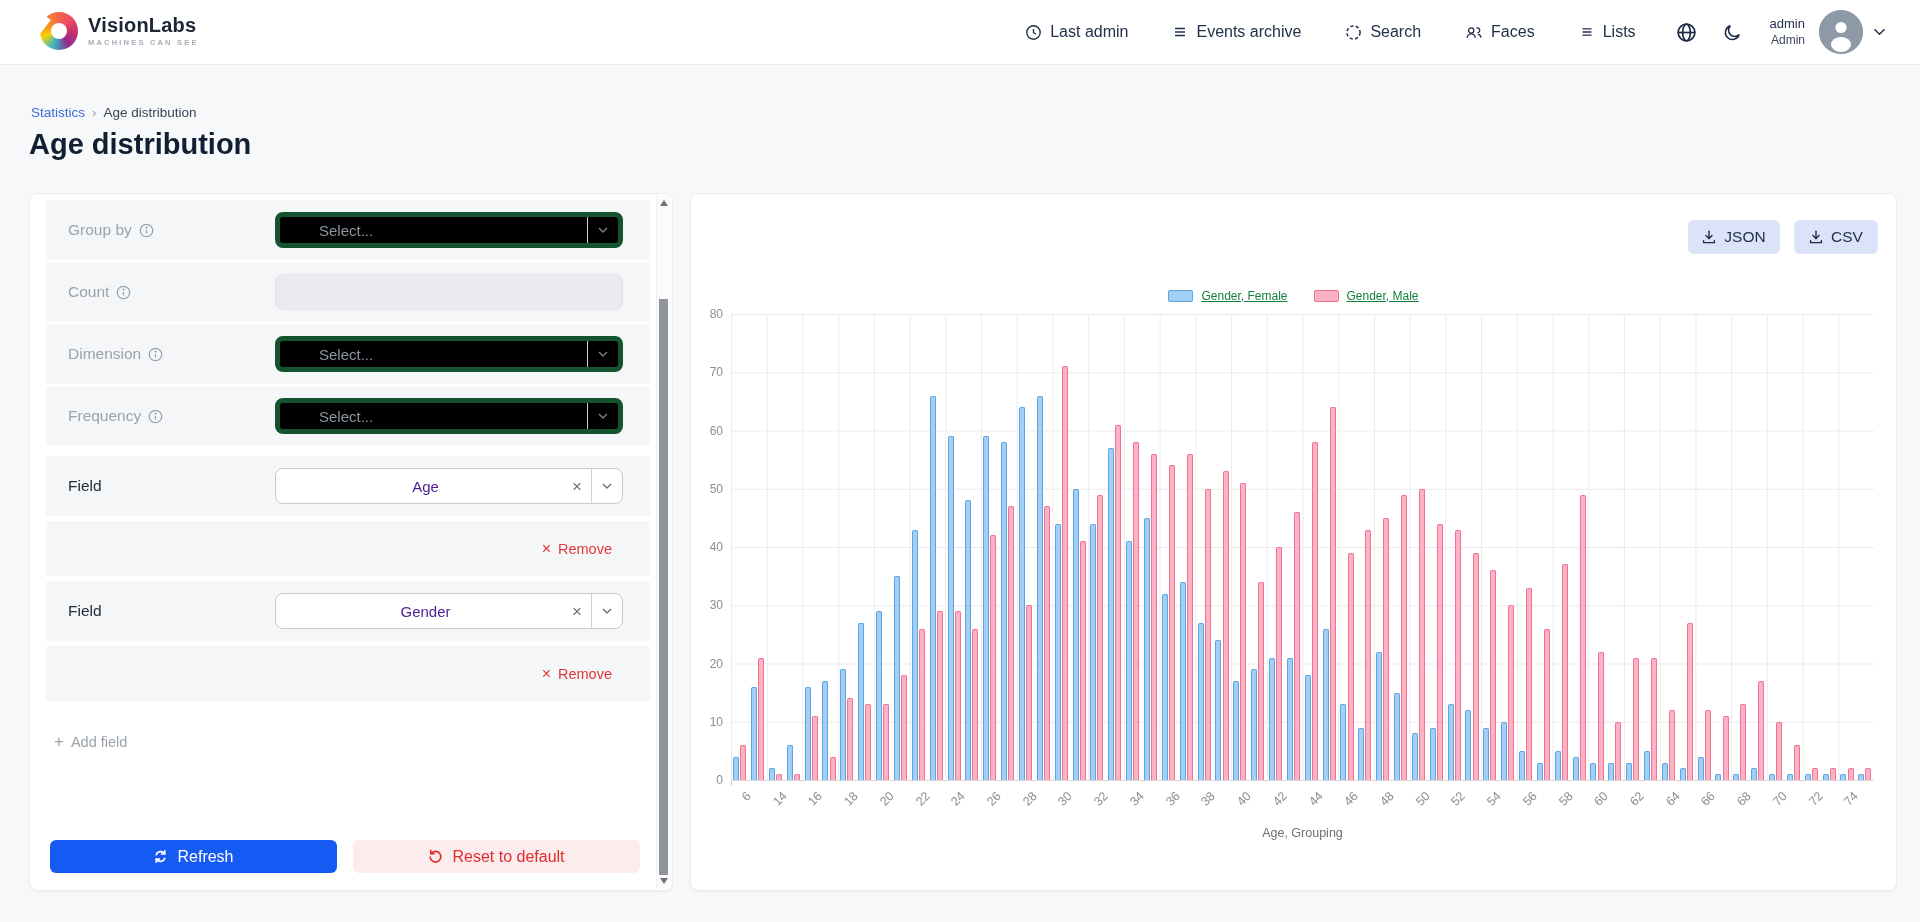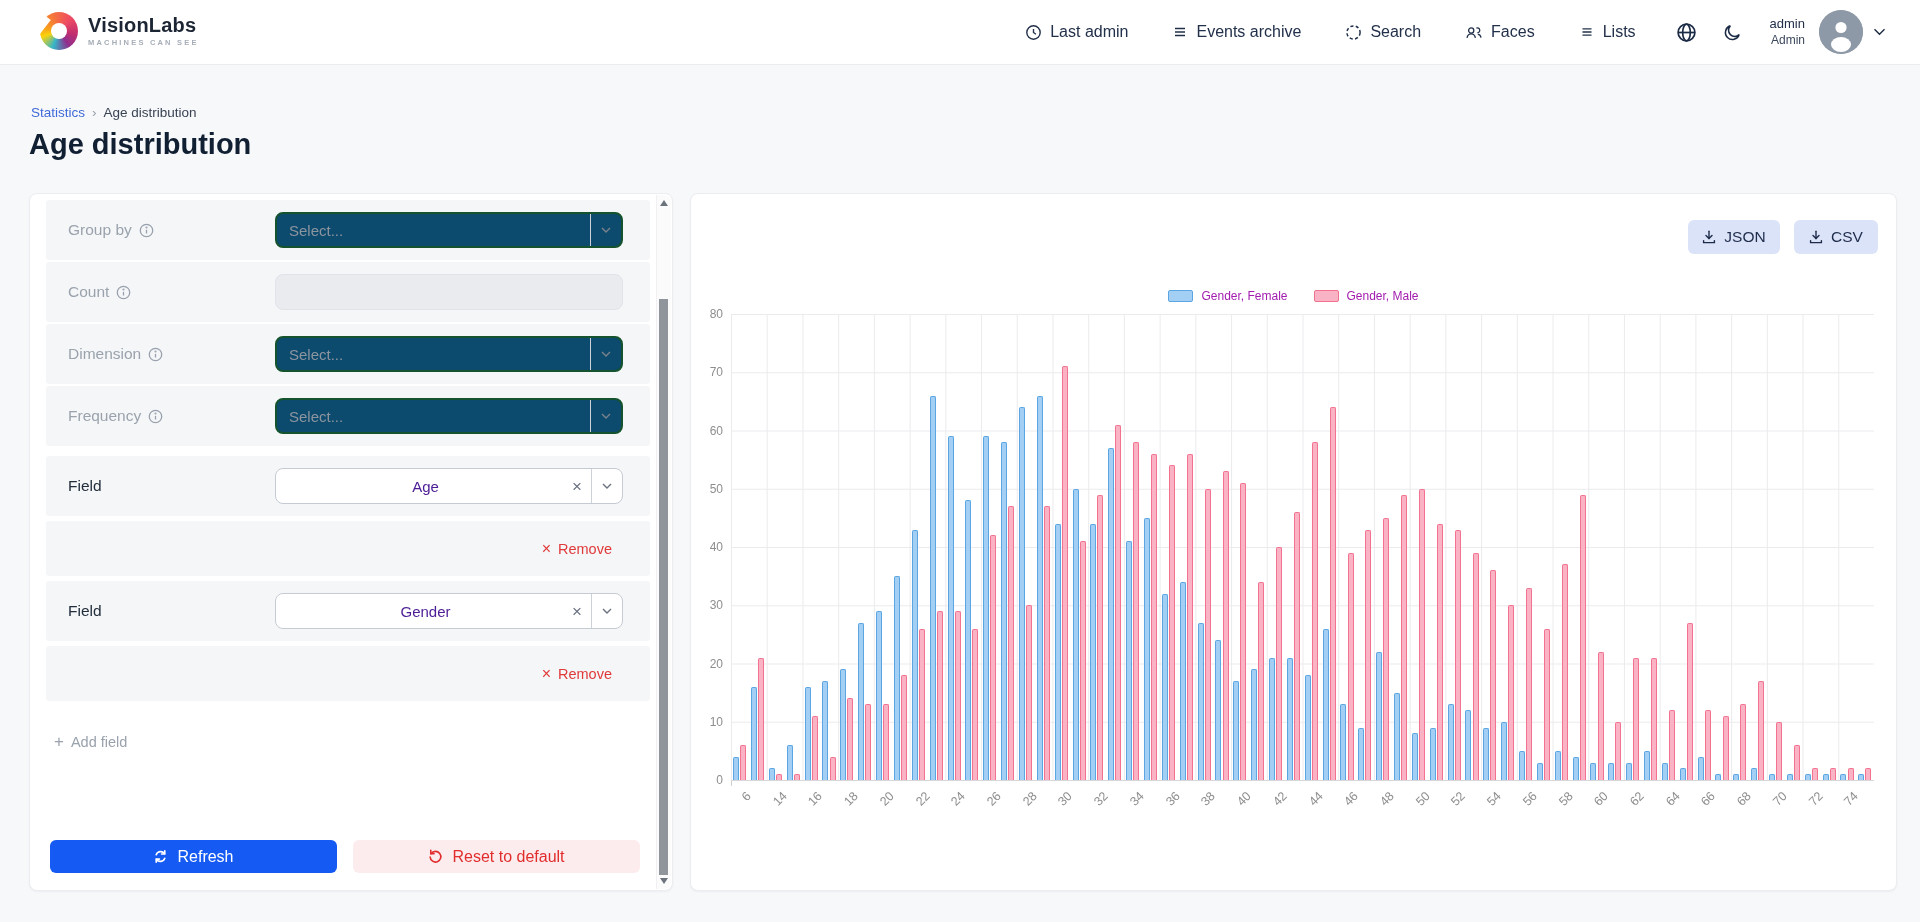--- a/index.html
+++ b/index.html
@@ -40,21 +40,21 @@
   .filters-card{left:29px;top:193px;width:642px;height:696px;overflow:hidden;}
   .chart-card{left:690px;top:193px;width:1205px;height:696px;}
 
   
   .rows{padding-top:6px;}
   .frow{position:relative;margin:0 22px 2px 16px;height:60px;background:#f5f6f8;border-radius:3px;}
   .frow .flabel{position:absolute;left:22px;top:0;height:60px;display:flex;align-items:center;gap:7px;font-size:15.5px;}
   .flabel.muted{color:#9aa3ad;}
   .flabel.dark{color:#232e3d;}
   .control{position:absolute;left:229px;top:12px;width:348px;height:36px;border-radius:8px;box-sizing:border-box;display:flex;align-items:center;}
-  .sel-gray{background:#0c4a6e;border:2px solid #14532d;}
+  .sel-gray{background:#000000;border:5px solid #14532d;padding-left:27px;}
   .sel-white{background:#fff;border:1px solid #c6cbd3;}
   .sel-text{flex:1;padding-left:12px;font-size:15px;}
   .sel-gray .sel-text{color:#8d959f;}
   .sel-white .sel-text{color:#4c1d95;text-align:center;}
   .sel-clear{color:#6b7280;font-size:17px;padding:0 9px;cursor:pointer;line-height:1;}
   .sel-caret{border-left:1px solid #cdd2d9;align-self:stretch;display:flex;align-items:center;padding:0 10px;cursor:pointer;}
   .input-gray{background:#e9ebef;border:1px solid #e0e3e8;border-radius:8px;width:100%;height:100%;outline:none;padding:0 12px;box-sizing:border-box;font-size:15px;color:#222b38;}
   .section-title{margin:28px 0 12px 24px;font-size:16px;font-weight:700;color:#1a2433;}
   .remove-row{position:relative;margin:5px 22px 5px 16px;height:55px;background:#f5f6f8;border-radius:3px;}
   .remove-link{position:absolute;right:38px;top:0;height:55px;display:flex;align-items:center;gap:7px;color:#e03a3a;font-size:14.5px;cursor:pointer;}
@@ -73,21 +73,21 @@
   .vs-down{bottom:5px;border-top:6px solid #6c737c;}
   .vs-thumb{position:absolute;left:2px;width:9px;top:104px;height:576px;background:#8f959b;cursor:grab;}
 
   
   .export-btn{position:absolute;top:26px;height:34px;border:none;border-radius:6px;background:#dbe3f9;color:#1e2c4a;font-size:15.5px;font-family:"Liberation Sans",sans-serif;display:flex;align-items:center;justify-content:center;gap:8px;cursor:pointer;}
   .export-json{left:997px;width:92px;}
   .export-csv{left:1103px;width:84px;}
   .legend{position:absolute;top:95px;left:0;width:100%;display:flex;justify-content:center;align-items:center;gap:26px;}
   .legend-item{display:flex;align-items:center;gap:8px;cursor:pointer;}
   .legend-swatch{width:25px;height:12px;border-radius:2px;border:1px solid;box-sizing:border-box;}
-  .legend-label{font-size:12px;color:#a21caf;}
+  .legend-label{font-size:12px;color:#15803d;text-decoration:underline;}
   .plot{position:absolute;left:40px;top:120px;width:1143px;height:466px;border-bottom:1px solid #d7d7da;
         background-image:linear-gradient(to right,#ebebee 1px,transparent 1px),linear-gradient(to bottom,#ebebee 1px,transparent 1px);}
   .bar{position:absolute;bottom:0;width:6px;box-sizing:border-box;border:1px solid;border-bottom:none;border-radius:2px 2px 0 0;}
   .ytick{position:absolute;width:30px;text-align:right;font-size:12px;color:#8e8e8e;}
   .tickstrip{position:absolute;left:40px;top:587px;width:1143px;height:5px;background-image:linear-gradient(to right,#cfcfd4 1px,transparent 1px);}
   .xlabels{position:absolute;left:40px;top:595px;width:1143px;height:34px;}
   .xlab{position:absolute;top:0;font-size:12.5px;color:#8e8e8e;white-space:nowrap;transform:translateX(-100%) rotate(-45deg);transform-origin:100% 0;}
   .axis-title{position:absolute;left:40px;top:632px;width:1143px;text-align:center;font-size:12.5px;color:#6f6f6f;}
   svg{display:block;}
 </style>
@@ -549,14 +549,15 @@
         <span class="xlab" style="left: 834.531px;">58</span>
         <span class="xlab" style="left: 870.25px;">60</span>
         <span class="xlab" style="left: 905.969px;">62</span>
         <span class="xlab" style="left: 941.688px;">64</span>
         <span class="xlab" style="left: 977.406px;">66</span>
         <span class="xlab" style="left: 1013.12px;">68</span>
         <span class="xlab" style="left: 1048.84px;">70</span>
         <span class="xlab" style="left: 1084.56px;">72</span>
         <span class="xlab" style="left: 1120.28px;">74</span>
       </div>
+    <div class="axis-title">Age, Grouping</div>
   </section>
 </div>
 
 </body></html>

